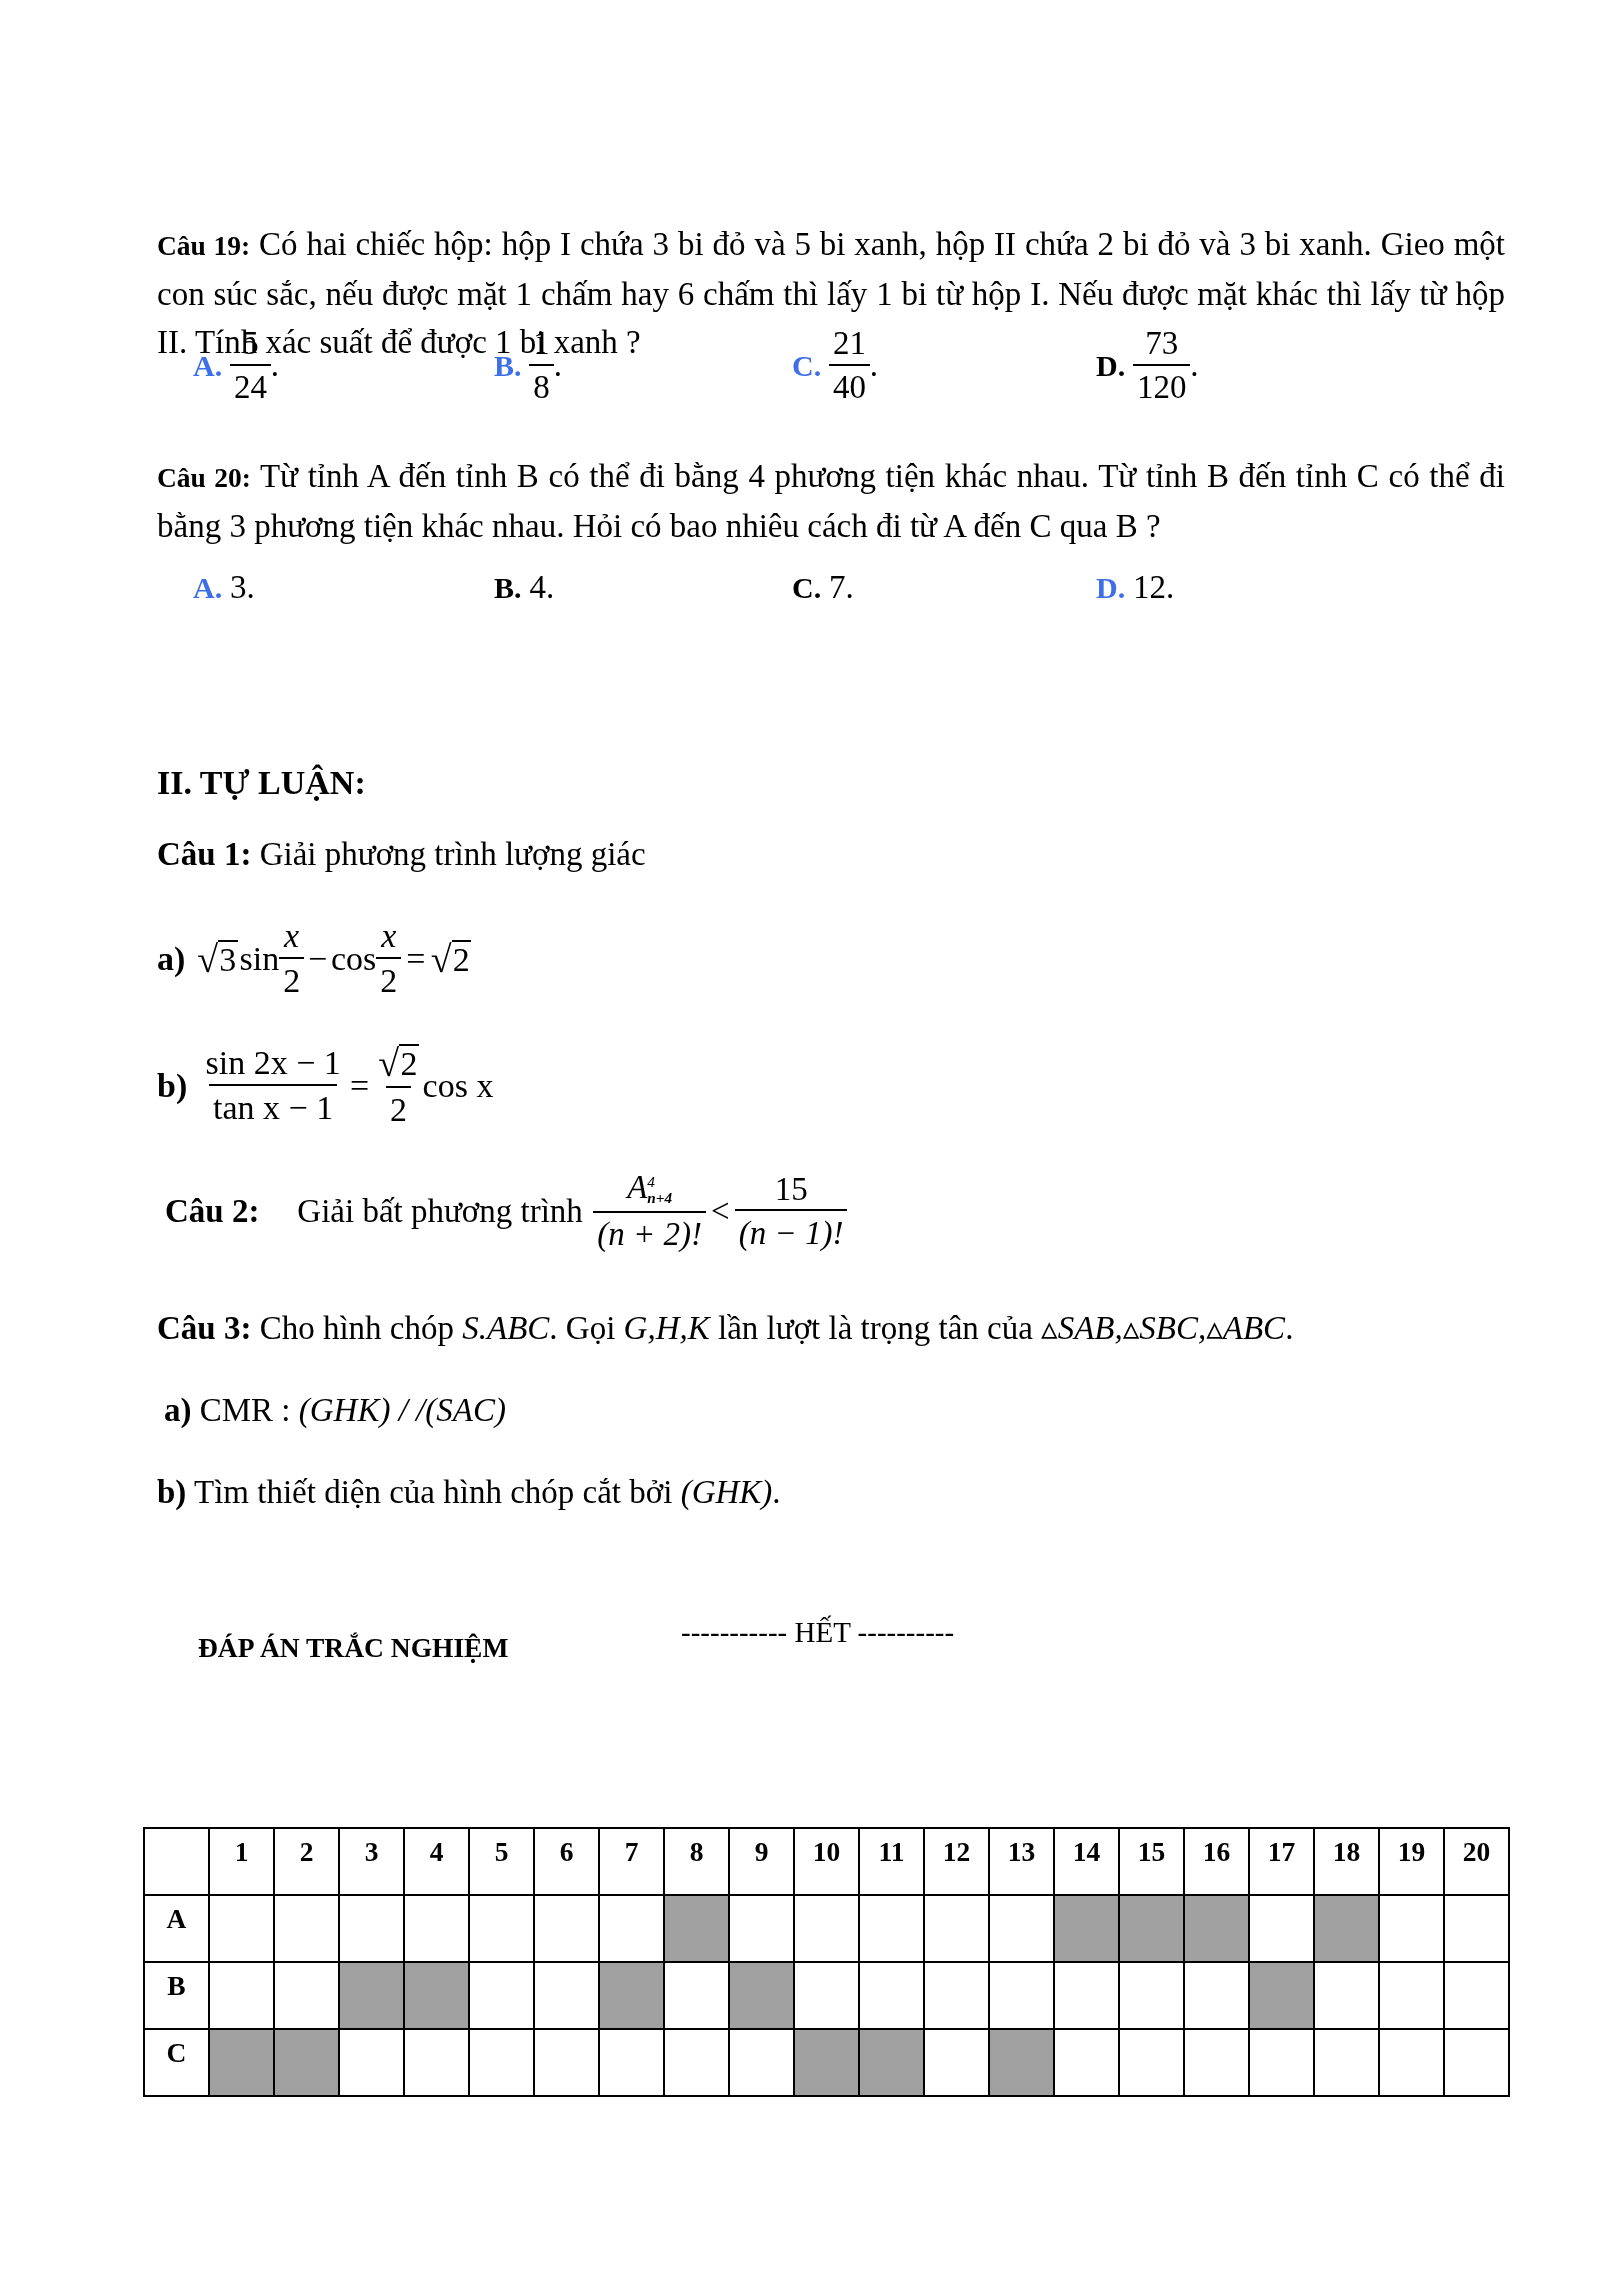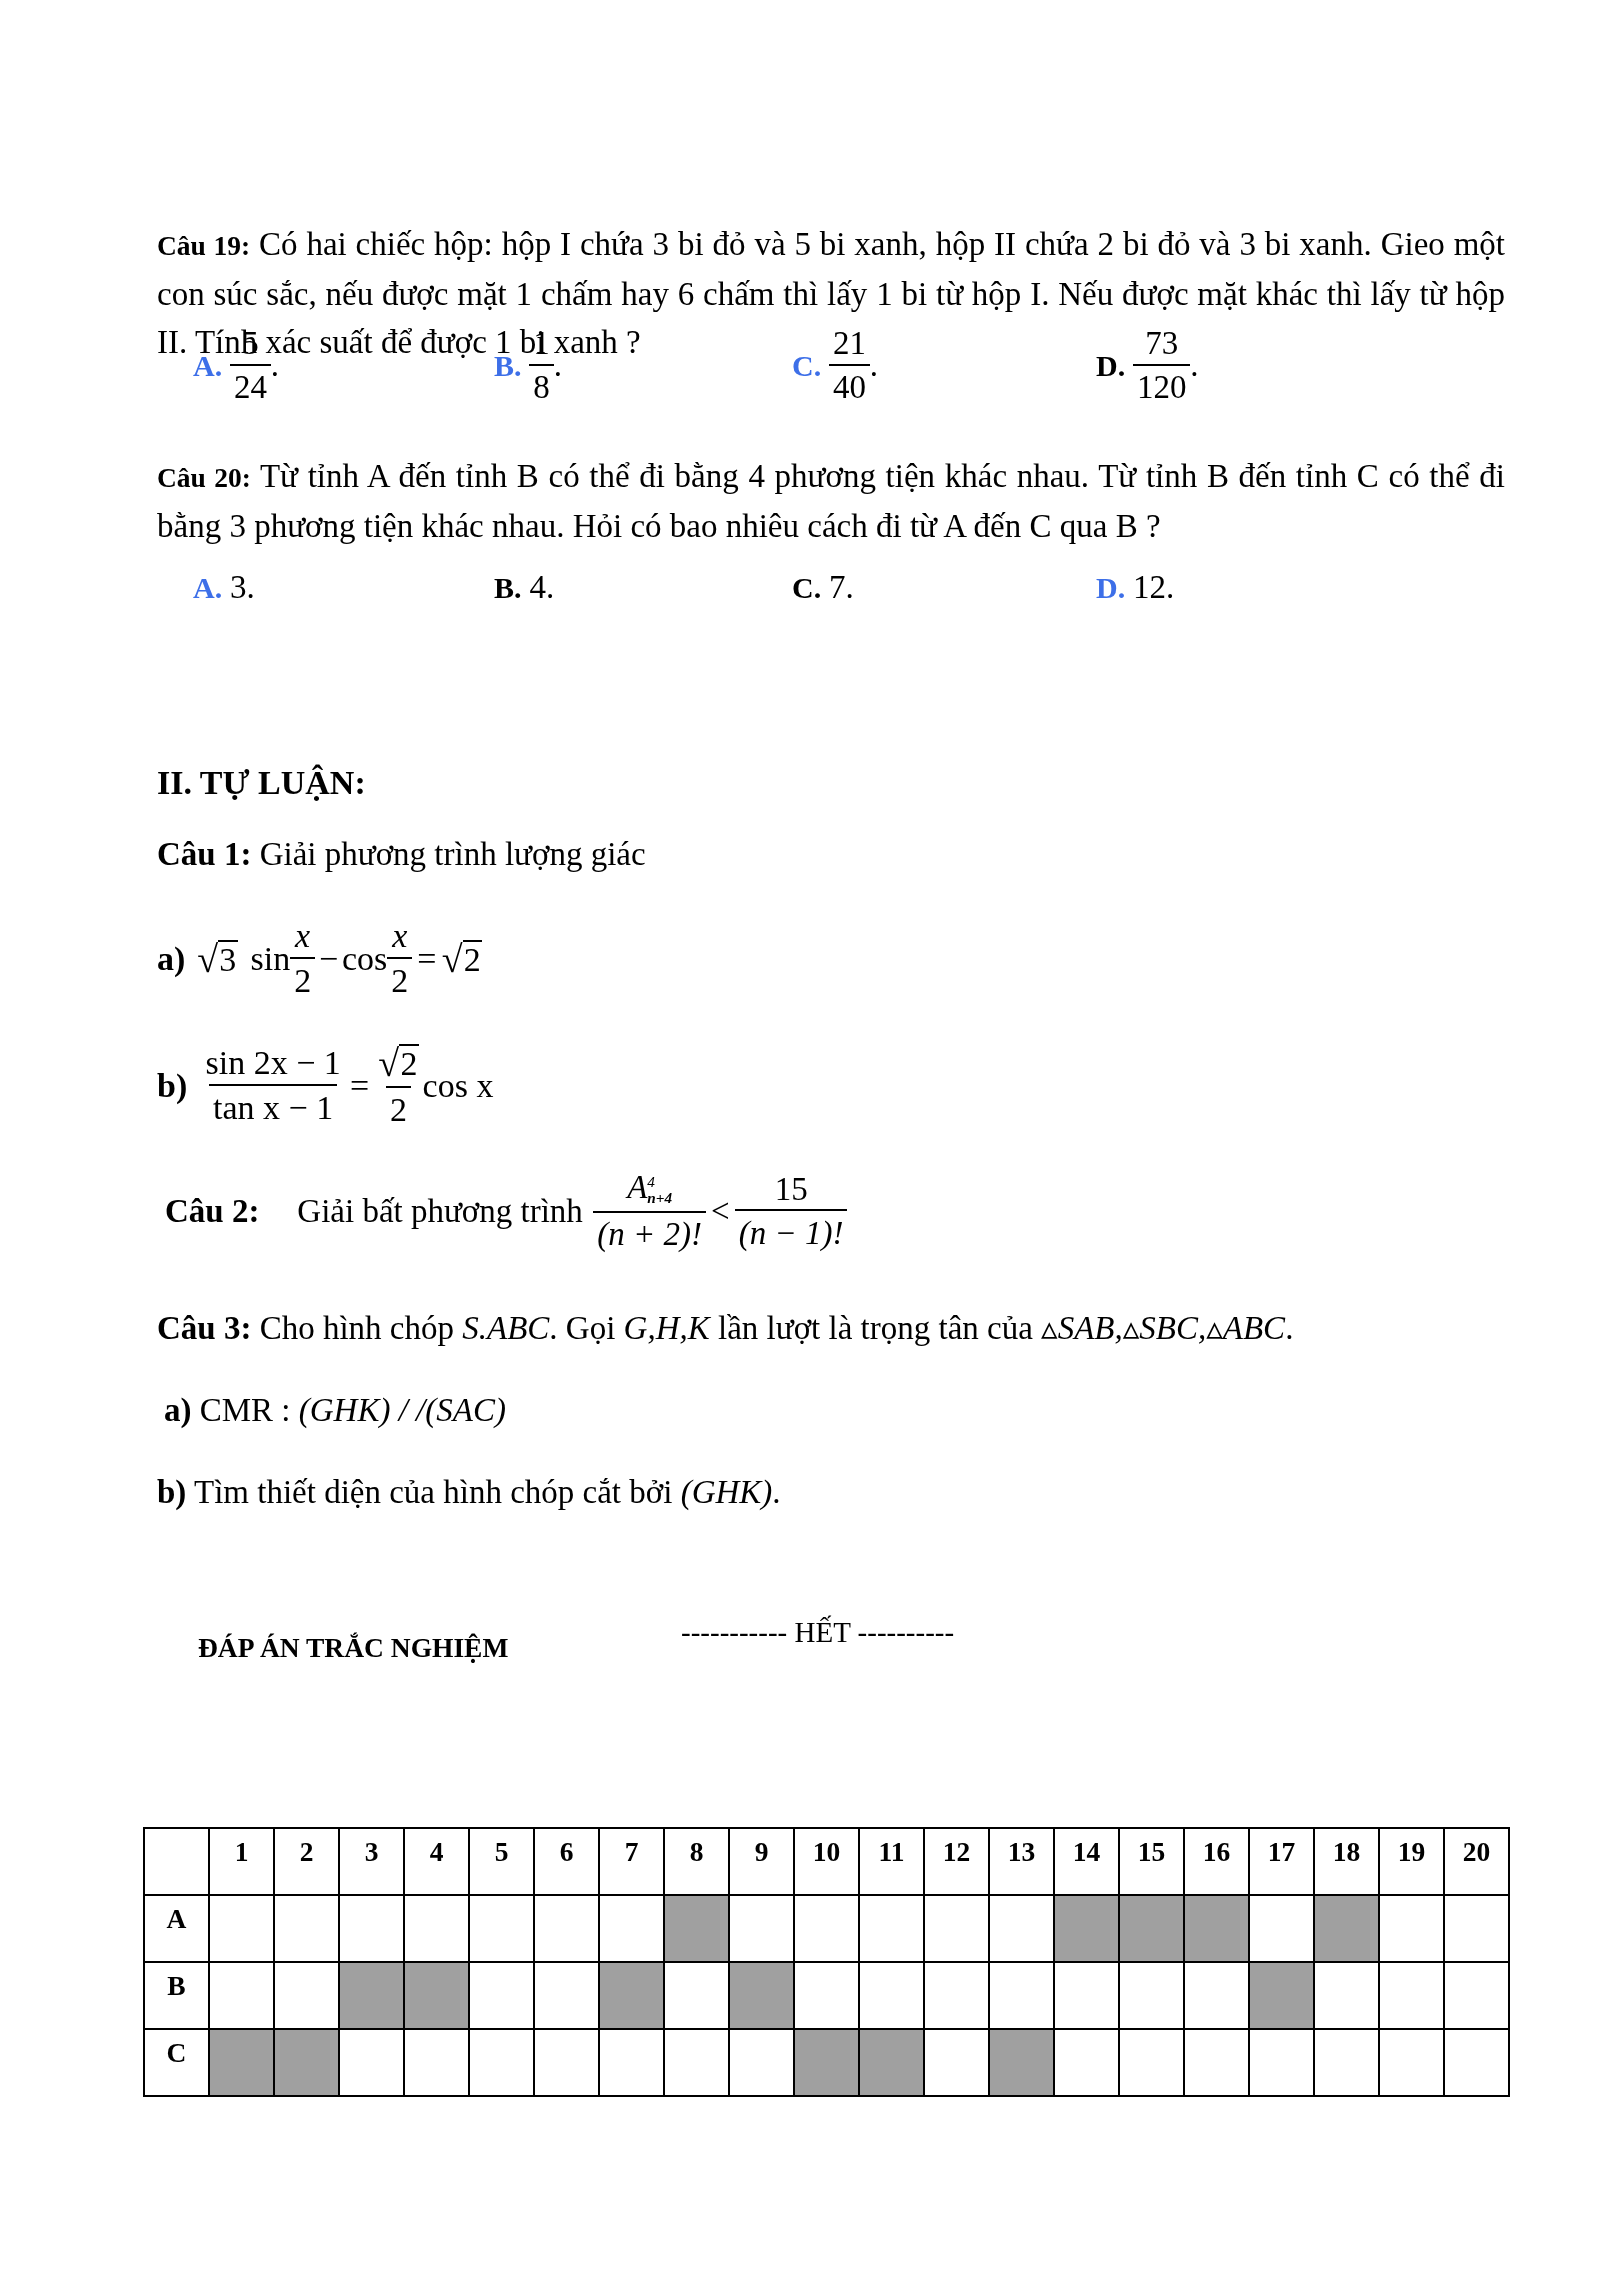--- a/index.html
+++ b/index.html
@@ -99,21 +99,21 @@
   <span class="b">Câu 1:</span>
   <span>Giải phương trình lượng giác</span>
 </div>
 
 <div class="abs math" style="left:157px; top:919px;">
   <span class="b" style="margin-right:11.8px;">a)</span>
   <span class="sqrt">
       <span class="rad">√</span>
       <span class="under">3</span>
     </span>
-  <span style="margin-left:13px;">sin</span>
+  <span style="margin-left:2px;">sin</span>
   <span class="frac">
       <span class="num i">x</span>
       <span class="den">2</span>
     </span>
   <span style="margin:0 3.9px;">−</span>
   <span>cos</span>
   <span class="frac">
       <span class="num i">x</span>
       <span class="den">2</span>
     </span>

